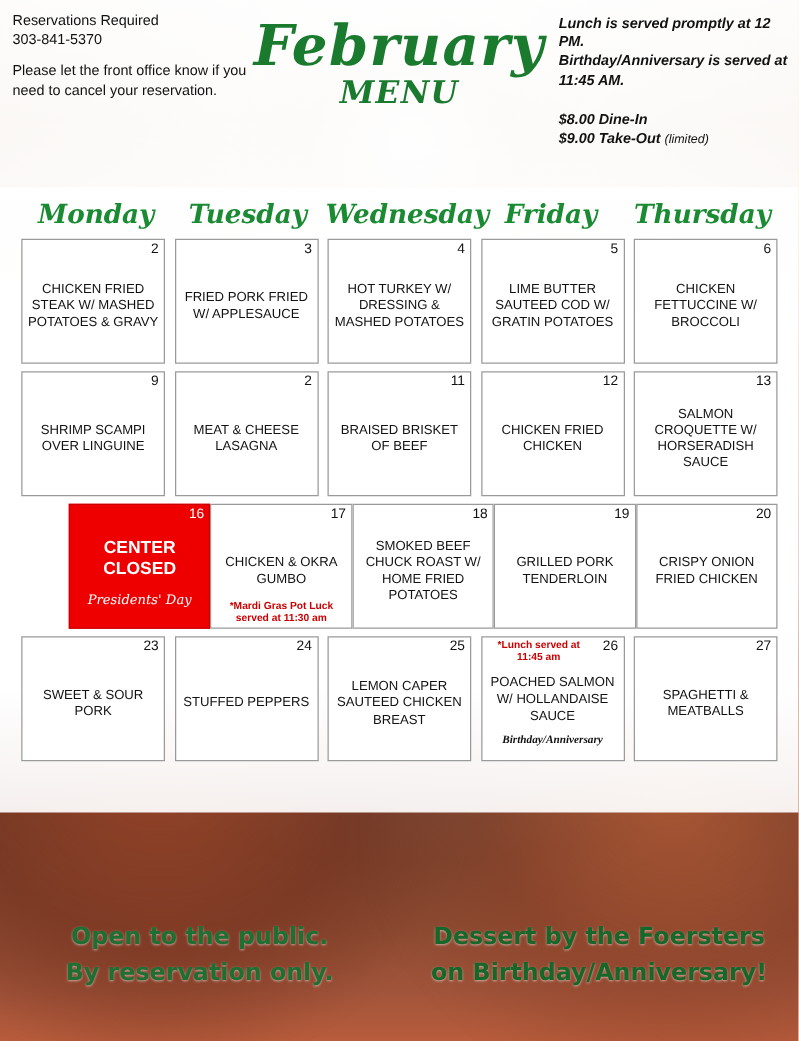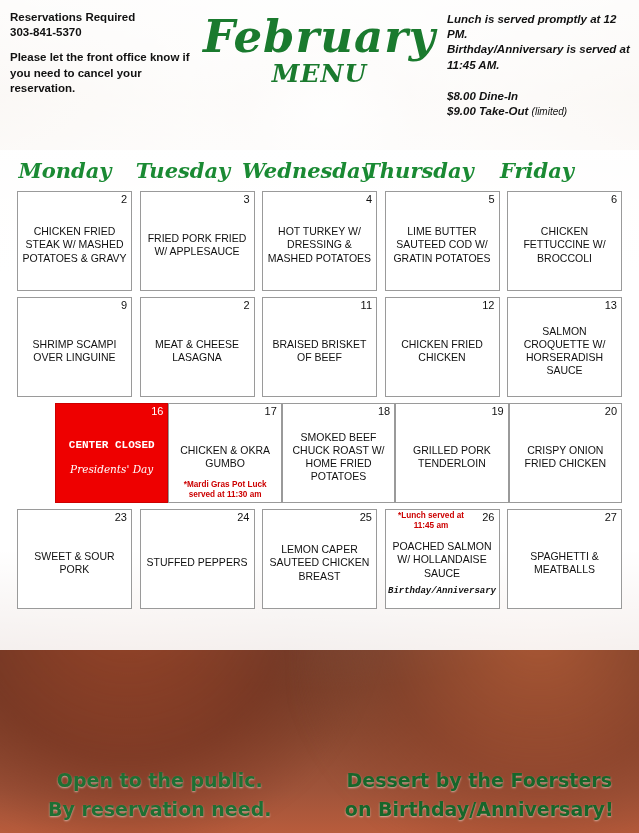--- a/index.html
+++ b/index.html
@@ -83,21 +83,21 @@
     position: relative;
     height: 152px;
   }
   .hdr-left {
     position: absolute;
     left: 10px;
     top: 10px;
     width: 190px;
     color: #111;
     font-size: 11.5px;
-    font-weight: bold;
+    font-weight: normal;
     line-height: 1.32;
   }
   .hdr-left .blk { margin-bottom: 10px; }
   .hdr-right {
     position: absolute;
     left: 447px;
     top: 12px;
     width: 185px;
     color: #111;
     font-size: 11.5px;
@@ -135,22 +135,22 @@
     font-size: 25px;
     color: #1a7a2e;
     letter-spacing: 1px;
     margin-top: 2px;
     line-height: 1;
   }
 
   
   .daynames {
     display: flex;
-    justify-content: flex-start;
-    padding: 0 6px;
+    justify-content: space-between;
+    padding: 0 18px;
     margin-top: 6px;
   }
   .dayname {
     font-family: "DejaVu Serif", serif;
     font-style: italic;
     font-weight: bold;
     font-size: 21px;
     color: #1a8a33;
     text-align: center;
     width: 118px;
@@ -201,25 +201,24 @@
     padding: 12px 4px 4px;
     box-sizing: border-box;
   }
   .cell .dish {
     font-size: 10.5px;
     line-height: 1.25;
     color: #111;
     font-family: "Liberation Sans", sans-serif;
   }
   .cell.closed .closed-label {
-    font-size: 11px;
+    font-size: 14px;
     font-weight: bold;
     color: #ffffff;
     line-height: 1.25;
-    font-family: Liberation Mono, monospace;
   }
   .cell.closed .holiday {
     font-family: "DejaVu Serif", serif;
     font-style: italic;
     font-size: 10.5px;
     color: #ffffff;
     margin-top: 10px;
   }
   .note-bottom {
     position: absolute;
@@ -238,35 +237,35 @@
     right: 3px;
     top: 1px;
     font-size: 8.2px;
     font-weight: bold;
     color: #cc0000;
     text-align: center;
     line-height: 1.2;
     padding-right: 22px;
   }
   .ba-label {
-    font-family: Liberation Mono, monospace;
+    font-family: Liberation Serif, serif;
     font-style: italic;
     font-weight: bold;
     font-size: 9px;
     color: #111;
     margin-top: 6px;
   }
   .cell.offset-top .entry { padding-top: 22px; }
 
   
   .footer {
     position: absolute;
     left: 0;
     right: 0;
-    top: 766px;
+    top: 735px;
     display: flex;
   }
   .footer-col {
     flex: 1;
     text-align: center;
     color: #17662a;
     font-family: "DejaVu Sans", sans-serif;
     font-weight: bold;
     font-size: 19px;
     line-height: 1.5;
@@ -312,22 +311,22 @@
             <span class="limited">(limited)</span>
           </div>
         </div>
       </div>
     </div>
 
     <div class="daynames">
       <div class="dayname">Monday</div>
       <div class="dayname">Tuesday</div>
       <div class="dayname">Wednesday</div>
+      <div class="dayname">Friday</div>
       <div class="dayname">Thursday</div>
-      <div class="dayname">Friday</div>
     </div>
 
     <div class="calendar">
 
       <div class="week">
         <div class="cell">
           <div class="daynum">2</div>
           <div class="entry">
             <div class="dish">CHICKEN FRIED STEAK W/ MASHED POTATOES &amp; GRAVY</div>
           </div>
@@ -459,21 +458,21 @@
             <div class="dish">SPAGHETTI &amp; MEATBALLS</div>
           </div>
         </div>
       </div>
 
     </div>
 
     <div class="footer">
       <div class="footer-col left">
         <div>Open to the public.</div>
-        <div>By reservation need.</div>
+        <div>By reservation only.</div>
       </div>
       <div class="footer-col right">
         <div>Dessert by the Foersters</div>
         <div>on Birthday/Anniversary!</div>
       </div>
     </div>
 
   </div>
 </div>
 

